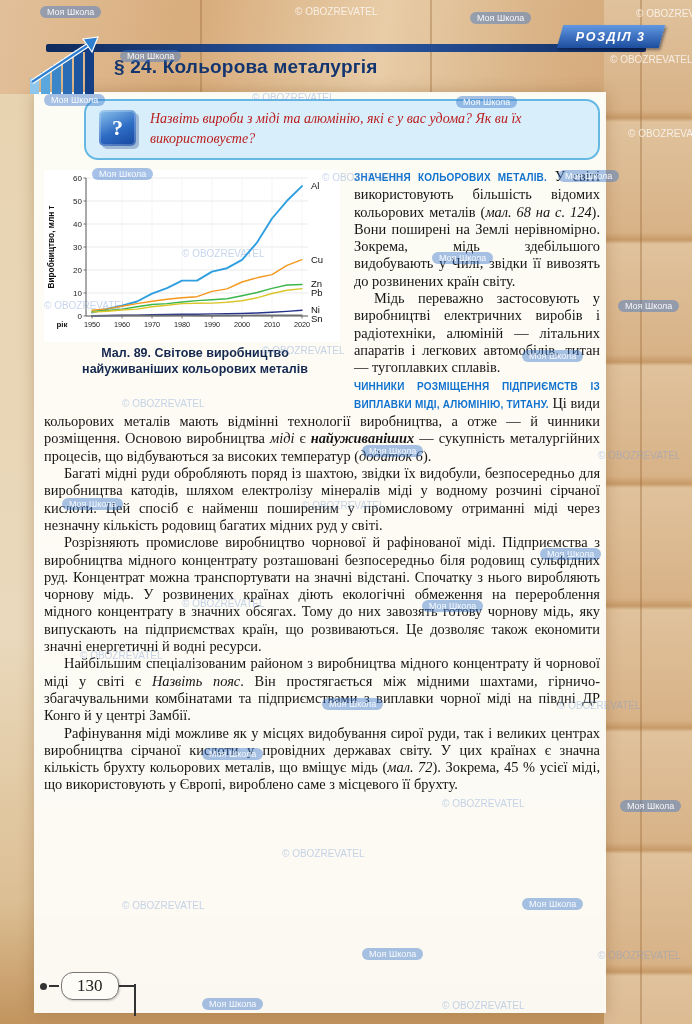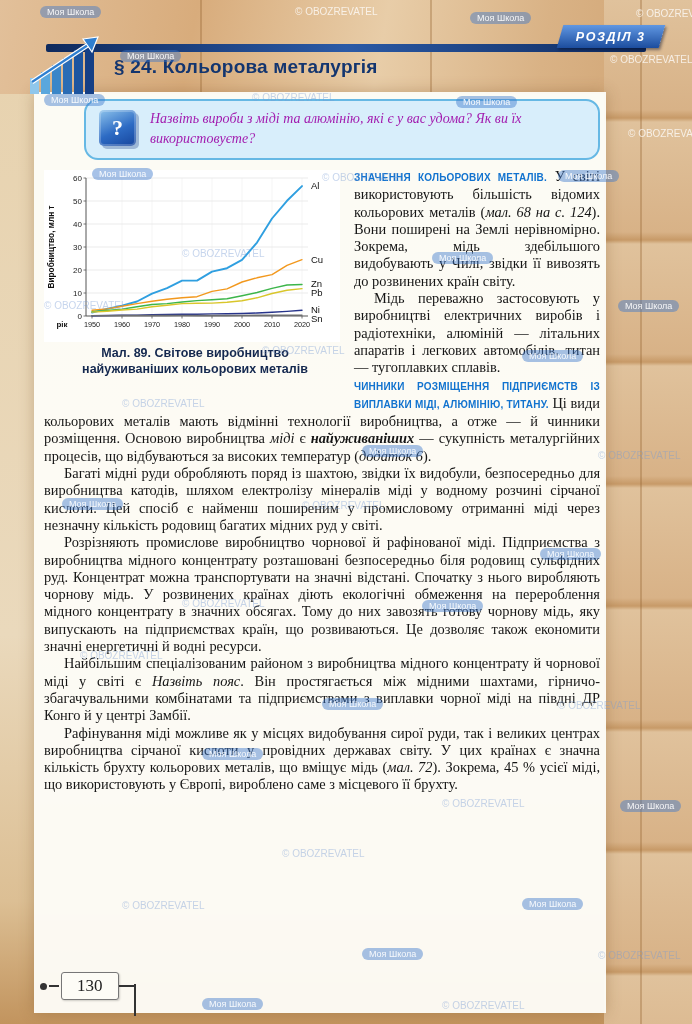--- a/index.html
+++ b/index.html
@@ -24,36 +24,36 @@
         display:flex;align-items:center;justify-content:center}
   .badge span{transform:skewX(16deg);color:#fff;font:italic bold 12.5px "Liberation Sans",sans-serif;letter-spacing:1.5px}
   .title{position:absolute;left:114px;top:56px;font:bold 19px "Liberation Sans",sans-serif;color:#13356f;letter-spacing:.2px}
   
   .qbox{position:absolute;left:84px;top:99px;width:516px;min-height:54px;background:#d8eefb;
         border:2px solid #66b8e4;border-radius:14px;padding:8px 14px 8px 64px}
   .qcube{position:absolute;left:13px;top:9px;width:37px;height:36px;border-radius:5px;
         background:linear-gradient(155deg,#8ec4ec,#2d6bc4 55%,#16459c);
         box-shadow:3px 3px 0 rgba(23,60,130,.30), inset 0 0 0 2px rgba(255,255,255,.22);
         display:flex;align-items:center;justify-content:center;color:#fff;font:bold 22px "Liberation Serif",serif}
-  .qtext{font:italic 14px/1.45 "Liberation Serif",serif;color:#a21caf}
+  .qtext{font:italic 14px/1.45 "Liberation Serif",serif;color:#b91c1c}
   
   .content{position:absolute;left:44px;top:168px;width:556px;color:#151515}
   .para{font:14.4px/17.3px "Liberation Serif",serif;text-align:justify;text-indent:20px}
   .para.sec{text-indent:0}
   .para.clearfig{clear:left}
   .shead{font-family:"Liberation Sans",sans-serif;font-weight:bold;font-size:10px;color:#1273cf;letter-spacing:.2px}
   .shead:empty{display:none}
   .figure{float:left;width:302px;min-height:222px;margin:2px 8px 4px 0;text-align:center}
   #chart-svg{width:296px;height:172px;display:block;font-family:"Liberation Sans",sans-serif;background:#fff}
   .caption{font:bold 12.5px/15.5px "Liberation Sans",sans-serif;color:#14284f;padding:4px 18px 0}
   
   .pn{position:absolute;left:40px;top:972px;display:flex;align-items:center}
   .pn-dot{width:7px;height:7px;border-radius:50%;background:#333;margin-right:2px}
   .pn-rule{width:10px;height:2px;background:#333}
-  .pn-box{border:1.5px solid #777;background:#fdfcf6;border-radius:3px;padding:3px 15px;
+  .pn-box{border:1.5px solid #777;background:#fdfcf6;border-radius:12px;padding:3px 15px;
         font:17px "Liberation Serif",serif;color:#222;margin-left:2px;box-shadow:1px 1px 2px rgba(0,0,0,.18)}
   .pn-rule2{width:16px;height:2px;background:#333}
   .pn-vert{position:absolute;left:134px;top:984px;width:2px;height:32px;background:#333}
   
   .wm{position:absolute;font:10px "Liberation Sans",sans-serif;color:rgba(118,156,212,.42);
         white-space:nowrap;pointer-events:none}
   .wm-light{color:rgba(255,255,255,.75)}
   .wm-mya{background:rgba(60,120,205,.45);color:rgba(255,255,255,.92);border-radius:8px;
         padding:1px 7px;font-size:9px}
 </style>

